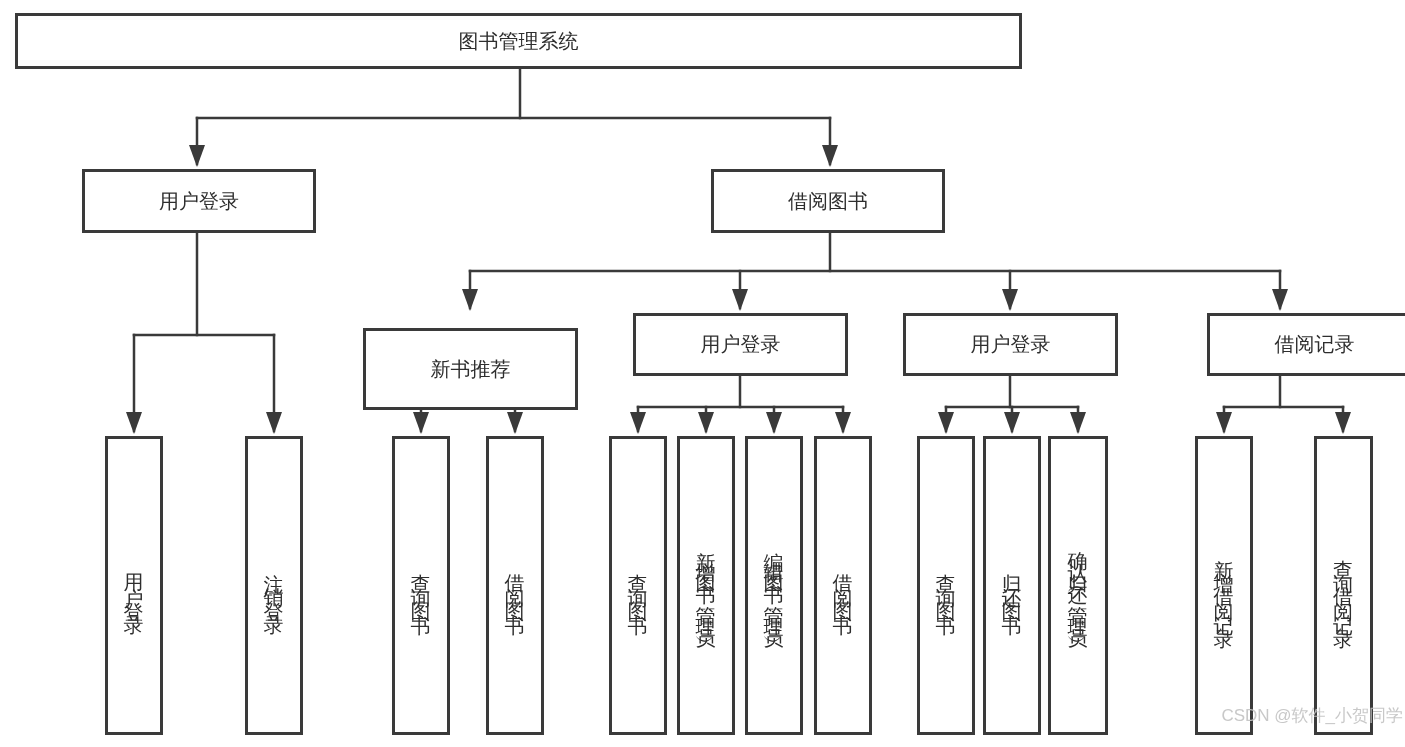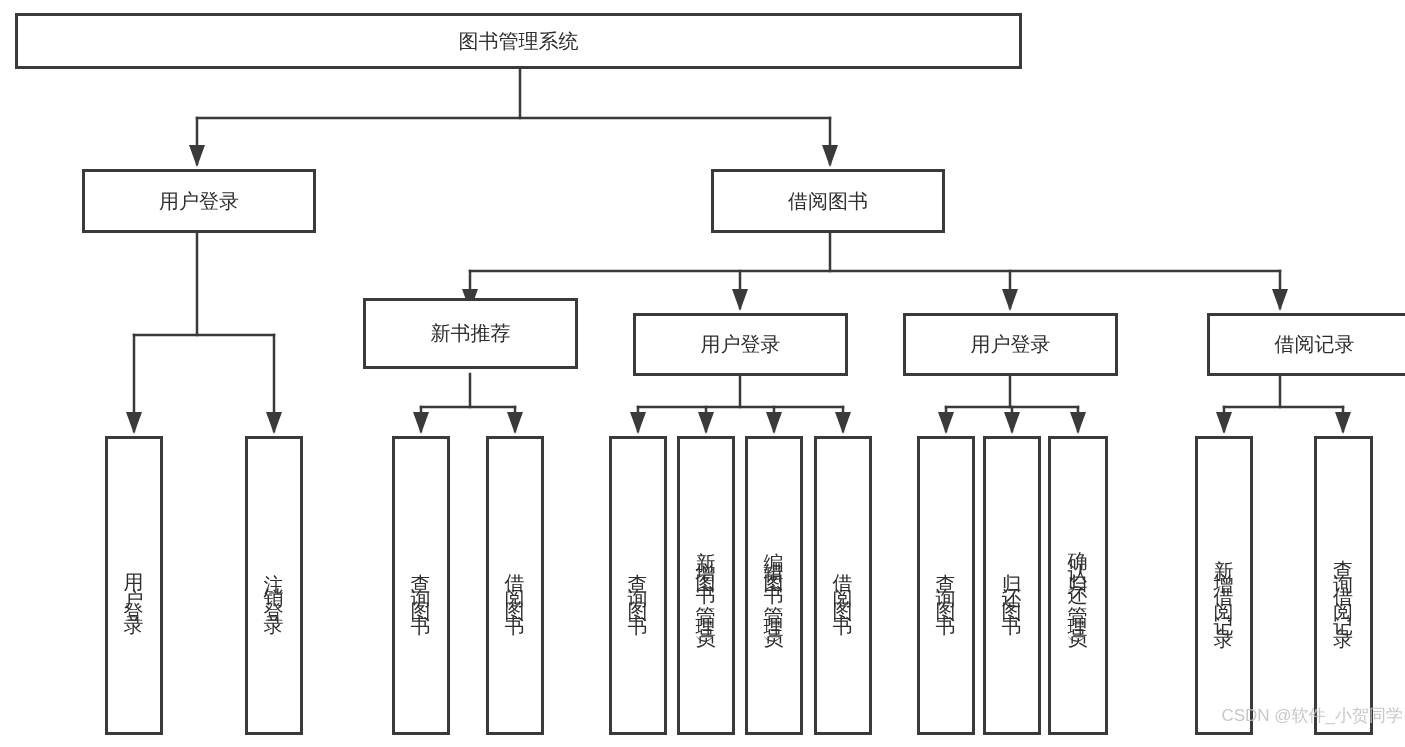--- a/index.html
+++ b/index.html
@@ -43,21 +43,21 @@
     line-height: 1.1;
     letter-spacing: 14px;
   }
   .leaf.dense .label {
     letter-spacing: 11px;
   }
   
   .n-root   { left: 15px;  top: 13px;  width: 1007px; height: 56px; }
   .n-login  { left: 82px;  top: 169px; width: 234px;  height: 64px; }
   .n-mgmt   { left: 711px; top: 169px; width: 234px;  height: 64px; }
-  .n-rec    { left: 363px; top: 298px; width: 215px;  height: 71px; }
+  .n-rec    { left: 363px; top: 328px; width: 215px;  height: 82px; }
   .n-bor    { left: 633px; top: 313px; width: 215px;  height: 63px; }
   .n-cur    { left: 903px; top: 313px; width: 215px;  height: 63px; }
   .n-his    { left: 1173px;top: 313px; width: 215px;  height: 63px; margin-left: 34px; }
   .leaf     { top: 436px; width: 58px; height: 299px; }
   .lf-a1 { left: 105px; }
   .lf-a2 { left: 245px; }
   .lf-b1 { left: 392px; }
   .lf-b2 { left: 486px; }
   .lf-c1 { left: 609px; }
   .lf-c2 { left: 677px; }

